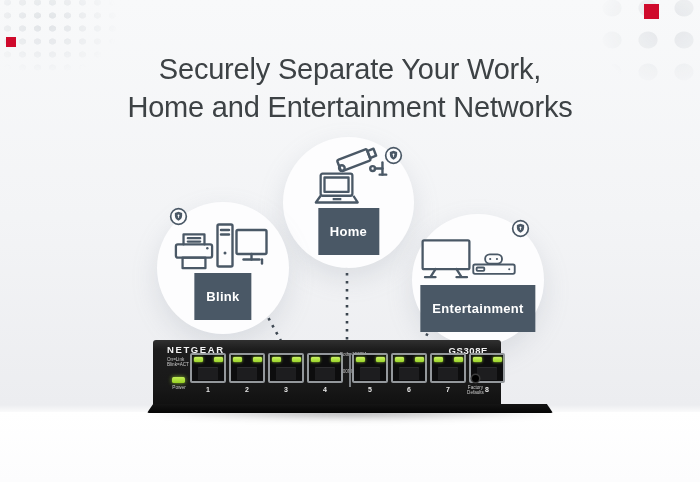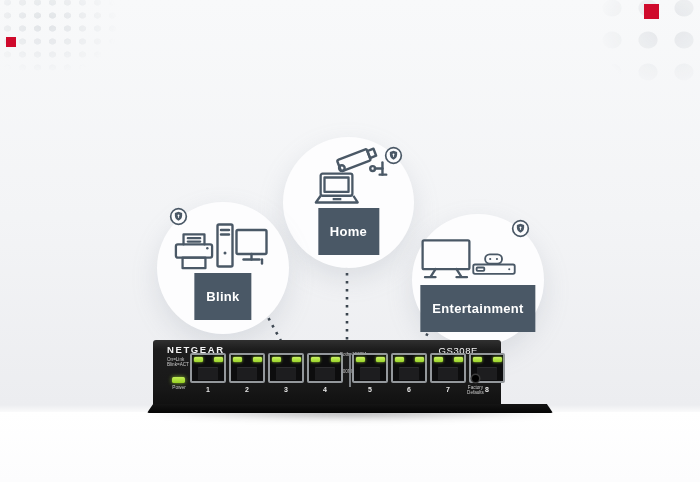--- a/index.html
+++ b/index.html
@@ -63,21 +63,21 @@
 
   
   .switch{ position:absolute; left:153px; top:340px; width:348px; height:66px;
     background:linear-gradient(180deg,#303030 0%,#1d1d1d 14%,#181818 70%,#101010 100%);
     border-radius:3px 3px 1px 1px; }
   .switch-base{ position:absolute; left:147px; top:404px; width:406px; height:9px;
     background:linear-gradient(180deg,#141414,#050505);
     clip-path:polygon(1.5% 0, 98.5% 0, 100% 100%, 0 100%); border-radius:0 0 2px 2px; }
   .brand{ position:absolute; left:14px; top:4px; color:#f4f4f4; font-weight:bold;
     font-size:9.5px; letter-spacing:1.6px; }
-  .model{ position:absolute; right:23px; top:5px; color:#f4f4f4; font-weight:normal;
+  .model{ position:absolute; right:13px; top:5px; color:#f4f4f4; font-weight:bold;
     font-size:9.5px; letter-spacing:.6px; }
   .legend-left{ position:absolute; left:14px; top:17px; color:#c9c9c9;
     font-size:4.6px; line-height:5.4px; }
   .speed-legend{ position:absolute; left:178px; top:1.5px; width:44px; text-align:center;
     color:#c9c9c9; font-size:4.6px; line-height:5.4px; white-space:pre; }
   .power-led{ position:absolute; left:19px; top:37px; width:13px; height:6px;
     background:linear-gradient(180deg,#c3ef56,#96cf22); border-radius:1.5px;
     box-shadow:0 0 4px rgba(160,220,50,.8); }
   .power-label{ position:absolute; left:14px; top:45px; width:24px; text-align:center;
     color:#c9c9c9; font-size:4.8px; }
@@ -104,20 +104,24 @@
 
 <div class="canvas">
 
   <div class="dots dots-tl"></div>
   <div class="dots dots-tr"></div>
   <div class="dots dots-bl"></div>
   <div class="dots dots-br"></div>
   <div class="red-sq red-sq-tl"></div>
   <div class="red-sq red-sq-tr"></div>
 
+  <h1 class="headline">
+    <span>Securely Separate Your Work,</span><br>
+    <span>Home and Entertainment Networks</span>
+  </h1>
 
   <svg class="connectors" width="700" height="482">
     <line class="dot-line" x1="257" y1="297" x2="281" y2="341"></line>
     <line class="dot-line" x1="347" y1="257" x2="347" y2="342"></line>
     <line class="dot-line" x1="444" y1="297" x2="424" y2="341"></line>
   </svg>
 
   <div class="net-circle nc-home">
     <span class="icon" style="left:50px; top:4px; width:56px;">
       <svg viewBox="0 0 60 46" width="56" height="43" fill="none" stroke="currentColor" stroke-width="2.6" stroke-linejoin="round" stroke-linecap="round">

